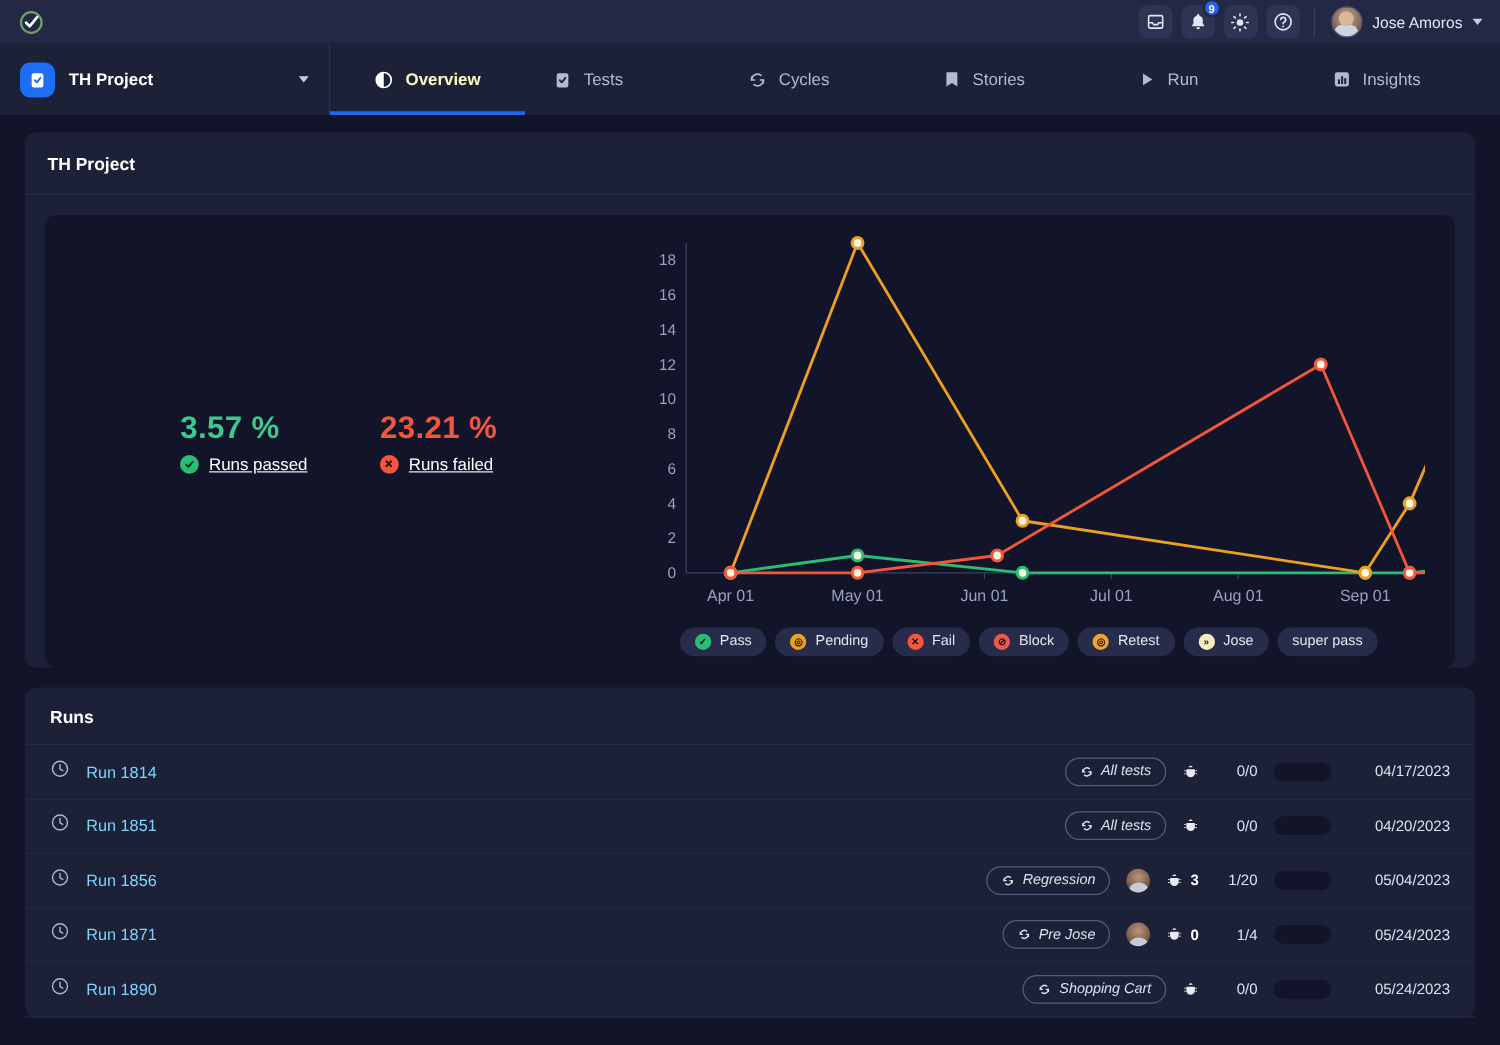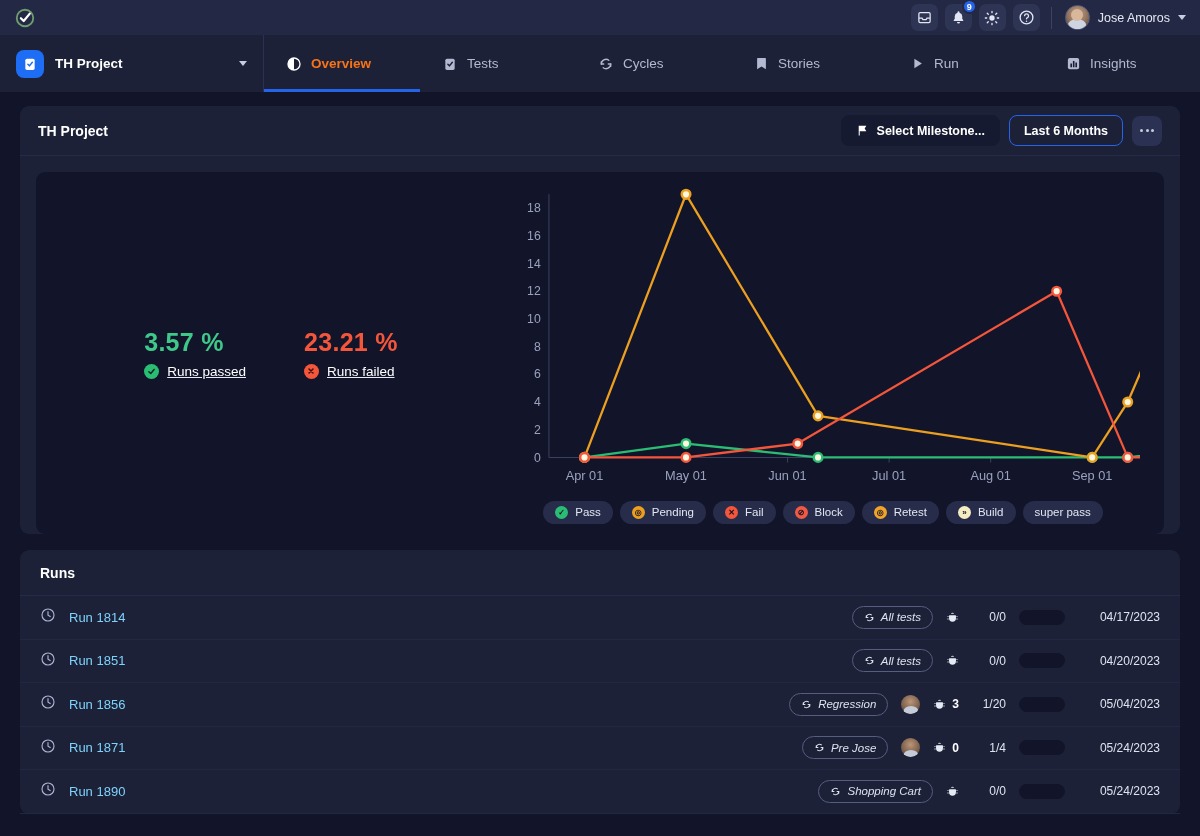--- a/index.html
+++ b/index.html
@@ -59,21 +59,21 @@
     width: 28px; height: 28px; border-radius: 8px; background: #1d6ef5;
     display: flex; align-items: center; justify-content: center; flex: 0 0 auto;
   }
   .proj-name { font-size: 13.5px; font-weight: bold; color: #fff; flex: 1; }
   .nav-tabs { flex: 1; display: flex; align-items: stretch; }
   .tab {
     display: flex; align-items: center; gap: 9px;
     padding: 0 22px; position: relative; color: #b3b9d0; font-size: 13.5px;
     min-width: 156px;
   }
-  .tab.active { color: #f97316; font-weight: bold; }
+  .tab.active { color: #fef9c3; font-weight: bold; justify-content: center; }
   .tab.active::after {
     content: ""; position: absolute; left: 0; right: 0; bottom: 0;
     height: 3px; background: #2563eb;
   }
   .tab svg { flex: 0 0 auto; }
 
   
   .main { padding: 14px 20px 0 20px; }
   .card { background: #1c2138; border-radius: 9px; }
 
@@ -266,36 +266,20 @@
       <span>Insights</span>
     </div>
   </div>
 </div>
 
 <div class="main">
 
   <div class="card">
     <div class="card-head">
       <span class="card-title">TH Project</span>
-      <div class="head-actions">
-        <div class="btn">
-          <svg width="13" height="13" viewBox="0 0 24 24" fill="#ffffff">
-            <path d="M5 3v18h1.9v-7.4h12.2L16 8.3l3.1-5.3H6.9z"></path>
-          </svg>
-          <span>Select Milestone...</span>
-        </div>
-        <div class="btn btn-outline">
-          <span>Last 6 Months</span>
-        </div>
-        <div class="btn-dots">
-          <span class="dot"></span>
-          <span class="dot"></span>
-          <span class="dot"></span>
-        </div>
-      </div>
     </div>
 
     <div class="chart-panel">
       <div class="stats">
         <div class="stat">
           <div class="stat-value pass">3.57 %</div>
           <div class="stat-row">
             <span class="mini-circle green">
               <svg width="9" height="9" viewBox="0 0 24 24" fill="none" stroke="#0f2a1e" stroke-width="4" stroke-linecap="round" stroke-linejoin="round">
                   <path d="M5 12.5 L10 17.5 L19 6.5"></path>
@@ -383,21 +367,21 @@
             <div class="legend-item">
               <span class="legend-dot" style="background: rgb(239, 90, 69);">⊘</span>
               <span>Block</span>
             </div>
             <div class="legend-item">
               <span class="legend-dot" style="background: rgb(240, 164, 43);">◎</span>
               <span>Retest</span>
             </div>
             <div class="legend-item">
               <span class="legend-dot" style="background: rgb(245, 236, 194);">»</span>
-              <span>Build</span>
+              <span>Jose</span>
             </div>
             <div class="legend-item">
               <span>super pass</span>
             </div>
           </div>
       </div>
     </div>
   </div>
 
   <div class="card runs-card">

